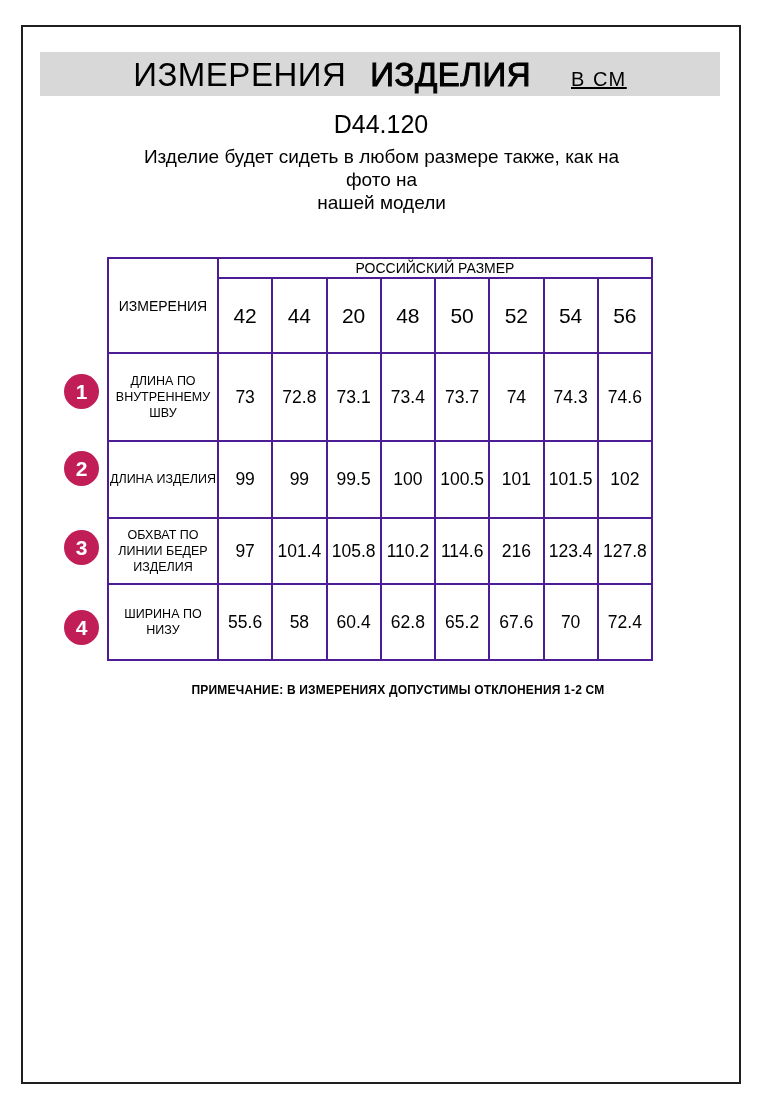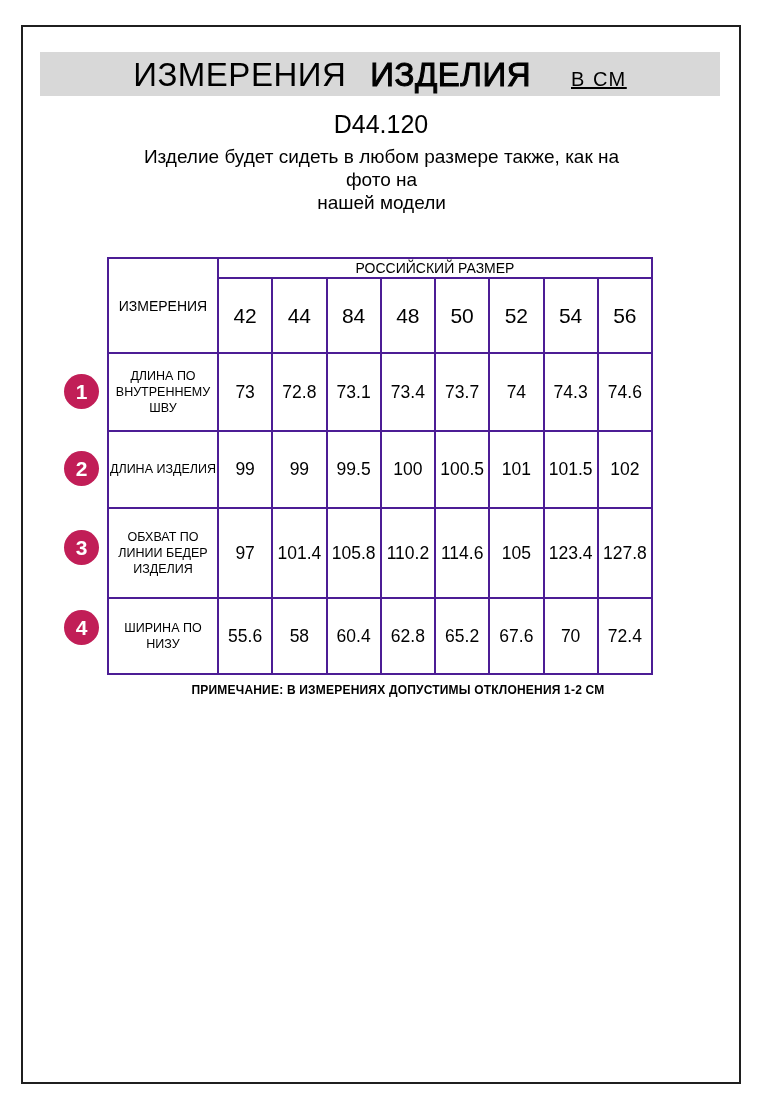--- a/index.html
+++ b/index.html
@@ -58,23 +58,23 @@
   table.size-table th,table.size-table td{
     border:2px solid #4c1d95;
     text-align:center;vertical-align:middle;
     font-weight:400;
     padding:0;
   }
   th.corner{width:110px;font-size:14px;}
   th.group{height:20px;font-size:14px;border-bottom-width:1px;}
   tr.sizes-row{height:75px;}
   th.size-cell{font-size:21px;font-weight:700;}
-  tbody tr:nth-child(1){height:78px;}
+  tbody tr:nth-child(1){height:88px;}
   tbody tr:nth-child(2){height:77px;}
-  tbody tr:nth-child(3){height:90px;border-radius:17px;}
+  tbody tr:nth-child(3){height:66px;border-radius:17px;}
   tbody tr:nth-child(4){height:76px;}
   th.row-label{
     font-size:12.5px;line-height:1.3;padding:0 5px;font-weight:400;
   }
   td.value-cell{font-size:17.5px;}
   .badge{
     position:absolute;left:64px;width:35px;height:35px;border-radius:50%;
     background:var(--badge);color:#fff;
     display:flex;align-items:center;justify-content:center;
     font-size:21px;font-weight:700;
@@ -111,21 +111,21 @@
 
 <table class="size-table">
   <thead>
     <tr>
       <th class="corner" rowspan="2">ИЗМЕРЕНИЯ</th>
       <th class="group" colspan="8">РОССИЙСКИЙ РАЗМЕР</th>
     </tr>
     <tr class="sizes-row" id="sizes-row">
         <th class="size-cell">42</th>
         <th class="size-cell">44</th>
-        <th class="size-cell">84</th>
+        <th class="size-cell">20</th>
         <th class="size-cell">48</th>
         <th class="size-cell">50</th>
         <th class="size-cell">52</th>
         <th class="size-cell">54</th>
         <th class="size-cell">56</th>
       </tr>
   </thead>
   <tbody id="table-body">
       <tr>
         <th class="row-label">ДЛИНА ПО ВНУТРЕННЕМУ ШВУ</th>
@@ -149,21 +149,21 @@
         <td class="value-cell">101.5</td>
         <td class="value-cell">102</td>
       </tr>
       <tr>
         <th class="row-label">ОБХВАТ ПО ЛИНИИ БЕДЕР ИЗДЕЛИЯ</th>
         <td class="value-cell">97</td>
         <td class="value-cell">101.4</td>
         <td class="value-cell">105.8</td>
         <td class="value-cell">110.2</td>
         <td class="value-cell">114.6</td>
-        <td class="value-cell">105</td>
+        <td class="value-cell">216</td>
         <td class="value-cell">123.4</td>
         <td class="value-cell">127.8</td>
       </tr>
       <tr>
         <th class="row-label">ШИРИНА ПО НИЗУ</th>
         <td class="value-cell">55.6</td>
         <td class="value-cell">58</td>
         <td class="value-cell">60.4</td>
         <td class="value-cell">62.8</td>
         <td class="value-cell">65.2</td>

